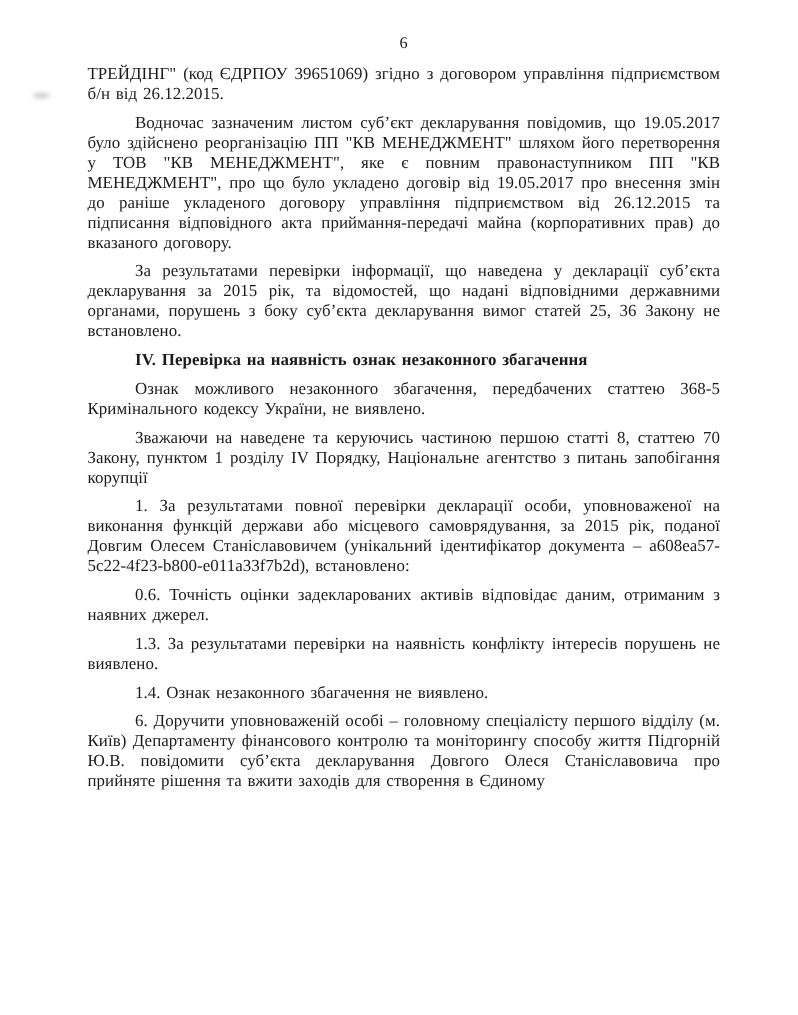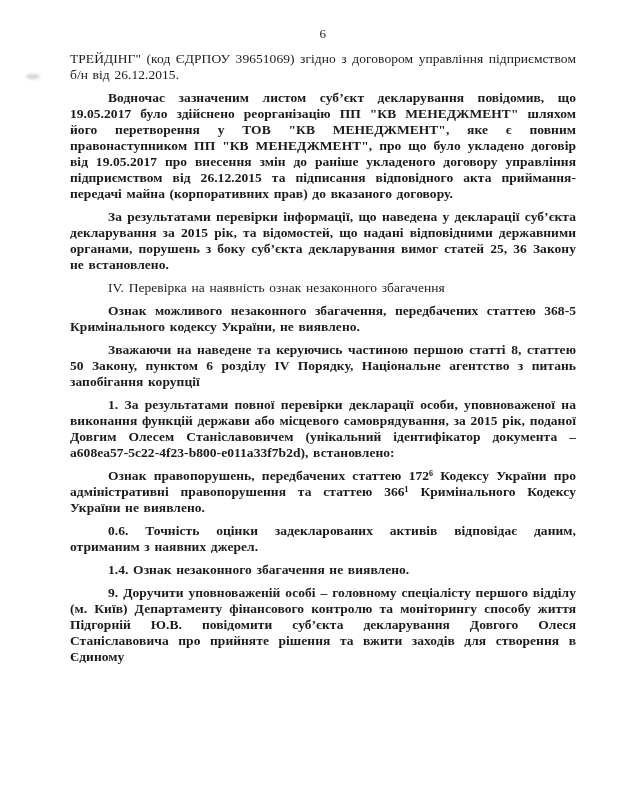--- a/index.html
+++ b/index.html
@@ -29,23 +29,23 @@
     letter-spacing: 0.3px;
   }
   .content p {
     margin: 0 0 7px 0;
     font-size: 13.5px;
     line-height: 16px;
     text-align: justify;
     letter-spacing: 0.05px;
     word-spacing: 1.2px;
   }
-  .content p.ind { text-indent: 38px; font-weight: bold; }
+  .content p.ind { text-indent: 38px; }
   .content p.cont { text-indent: 0; }
-  .content p.bold { font-weight: normal; }
+  .content p.bold { font-weight: bold; }
   .scan-smudge {
     position: absolute;
     left: 26px;
     top: 74px;
     width: 14px;
     height: 5px;
     background: #d2d2d2;
     border-radius: 50%;
     filter: blur(1.5px);
   }
@@ -57,20 +57,20 @@
   <div class="scan-smudge"></div>
 
   <p class="page-number">6</p>
 
   <div class="content">
     <p class="cont">ТРЕЙДІНГ" (код ЄДРПОУ 39651069) згідно з договором управління підприємством б/н від 26.12.2015.</p>
     <p class="ind">Водночас зазначеним листом суб’єкт декларування повідомив, що 19.05.2017 було здійснено реорганізацію ПП "КВ МЕНЕДЖМЕНТ" шляхом його перетворення у ТОВ "КВ МЕНЕДЖМЕНТ", яке є повним правонаступником ПП "КВ МЕНЕДЖМЕНТ", про що було укладено договір від 19.05.2017 про внесення змін до раніше укладеного договору управління підприємством від 26.12.2015 та підписання відповідного акта приймання-передачі майна (корпоративних прав) до вказаного договору.</p>
     <p class="ind">За результатами перевірки інформації, що наведена у декларації суб’єкта декларування за 2015 рік, та відомостей, що надані відповідними державними органами, порушень з боку суб’єкта декларування вимог статей 25, 36 Закону не встановлено.</p>
     <p class="ind bold">IV. Перевірка на наявність ознак незаконного збагачення</p>
     <p class="ind">Ознак можливого незаконного збагачення, передбачених статтею 368-5 Кримінального кодексу України, не виявлено.</p>
-    <p class="ind">Зважаючи на наведене та керуючись частиною першою статті 8, статтею 50 Закону, пунктом 6 розділу IV Порядку, Національне агентство з питань запобігання корупції</p>
+    <p class="ind">Зважаючи на наведене та керуючись частиною першою статті 8, статтею 70 Закону, пунктом 1 розділу IV Порядку, Національне агентство з питань запобігання корупції</p>
     <p class="ind">1. За результатами повної перевірки декларації особи, уповноваженої на виконання функцій держави або місцевого самоврядування, за 2015 рік, поданої Довгим Олесем Станіславовичем (унікальний ідентифікатор документа – a608ea57-5c22-4f23-b800-e011a33f7b2d), встановлено:</p>
-    <p class="ind">Ознак правопорушень, передбачених статтею 172⁶ Кодексу України про адміністративні правопорушення та статтею 366¹ Кримінального Кодексу України не виявлено.</p>
     <p class="ind">0.6. Точність оцінки задекларованих активів відповідає даним, отриманим з наявних джерел.</p>
+    <p class="ind">1.3. За результатами перевірки на наявність конфлікту інтересів порушень не виявлено.</p>
     <p class="ind">1.4. Ознак незаконного збагачення не виявлено.</p>
-    <p class="ind">9. Доручити уповноваженій особі – головному спеціалісту першого відділу (м. Київ) Департаменту фінансового контролю та моніторингу способу життя Підгорній Ю.В. повідомити суб’єкта декларування Довгого Олеся Станіславовича про прийняте рішення та вжити заходів для створення в Єдиному</p>
+    <p class="ind">6. Доручити уповноваженій особі – головному спеціалісту першого відділу (м. Київ) Департаменту фінансового контролю та моніторингу способу життя Підгорній Ю.В. повідомити суб’єкта декларування Довгого Олеся Станіславовича про прийняте рішення та вжити заходів для створення в Єдиному</p>
   </div>
 </div>
 
 </body></html>

